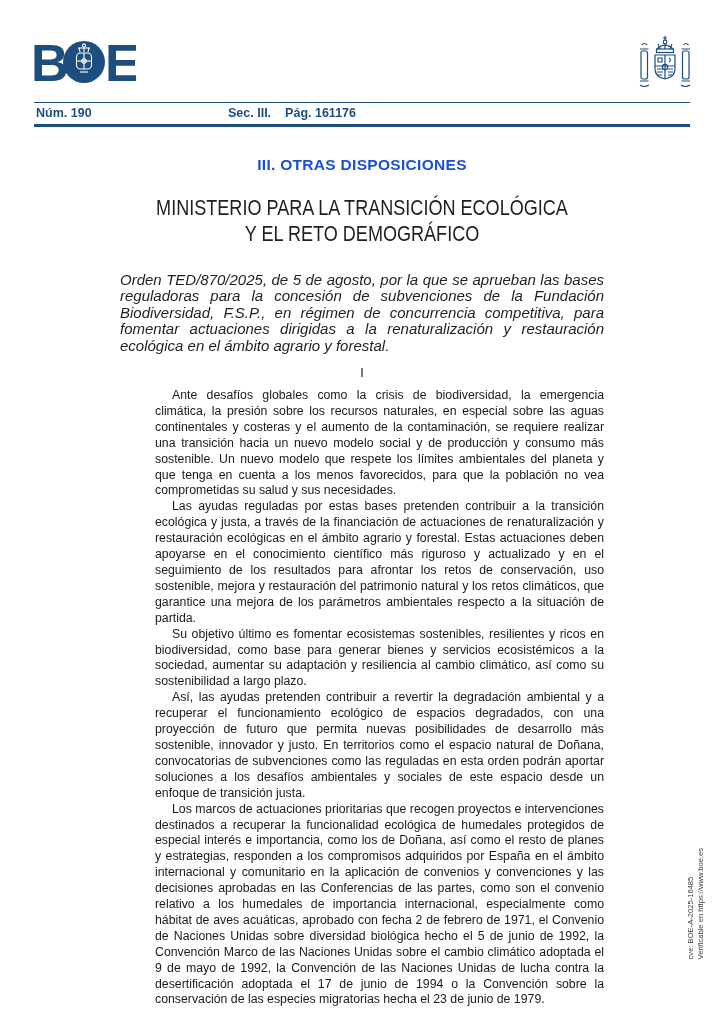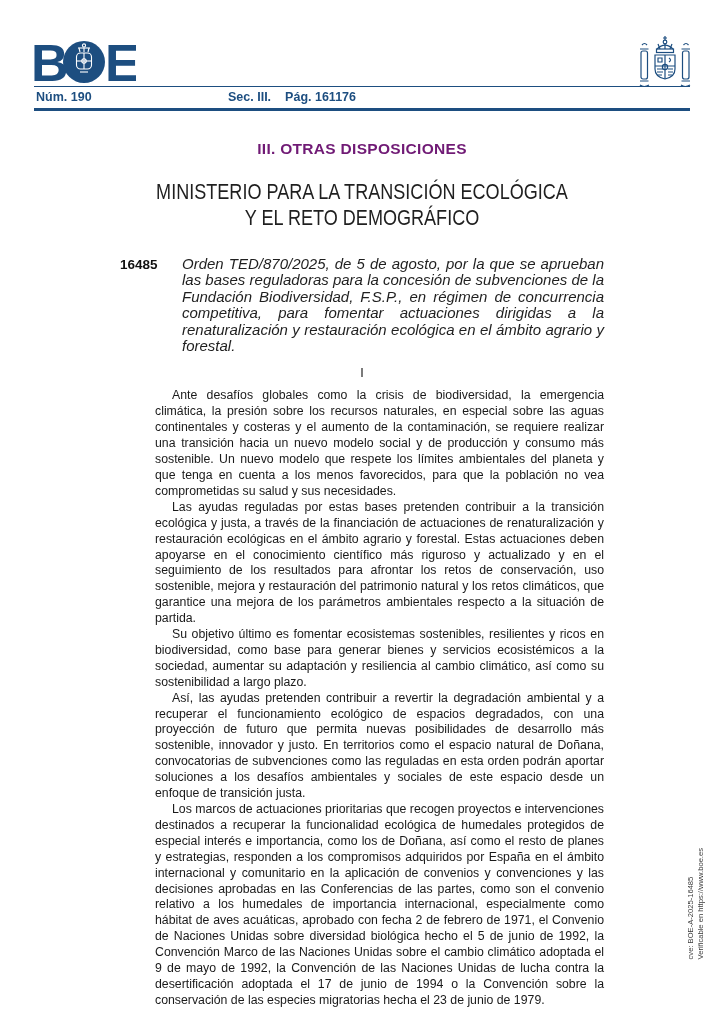--- a/index.html
+++ b/index.html
@@ -21,35 +21,35 @@
   .mast-top{position:relative;margin-top:38px;height:48px;}
   .boe-logo{position:absolute;left:0;top:1px;}
   .page-title{
     position:absolute;left:0;right:0;top:6px;
     text-align:center;
     font-size:27px;font-weight:bold;letter-spacing:.5px;
     color:var(--brand-blue);
   }
   .coat-of-arms{position:absolute;right:-2px;top:-3px;}
   .mast-info{
-    margin-top:0;
+    margin-top:16px;
     border-top:1.5px solid var(--brand-blue);
     border-bottom:3.5px solid var(--brand-blue);
     display:flex;align-items:flex-end;
     padding:3px 2px 4px 2px;
     font-size:12.5px;font-weight:bold;color:var(--brand-blue);
   }
   .mast-info .left{width:160px;}
   .mast-info .center{flex:1;text-align:center;}
   .mast-info .right{width:160px;text-align:right;}
   .mast-info .sec{margin-right:14px;}
   
   .section-heading{
     margin-top:29px;text-align:center;
-    font-size:15.5px;font-weight:bold;color:#701a75;letter-spacing:.3px;
+    font-size:15.5px;font-weight:bold;color:#1d4ed8;letter-spacing:.3px;
   }
   .ministry-heading{
     margin-top:21px;
     text-align:center;
     font-size:21.5px;font-weight:400;line-height:26px;color:#1f1f1f;
     transform:scaleX(.84);
     transform-origin:50% 50%;
     white-space:nowrap;
   }
   
@@ -147,21 +147,20 @@
 
   <main>
     <h2 class="section-heading">III. OTRAS DISPOSICIONES</h2>
 
     <h3 class="ministry-heading">
         <span style="display:block">MINISTERIO PARA LA TRANSICIÓN ECOLÓGICA</span>
         <span style="display:block">Y EL RETO DEMOGRÁFICO</span>
       </h3>
 
     <div class="disposition">
-      <span class="dispo-num">16485</span>
       <p class="dispo-summary">Orden TED/870/2025, de 5 de agosto, por la que se aprueban las bases reguladoras para la concesión de subvenciones de la Fundación Biodiversidad, F.S.P., en régimen de concurrencia competitiva, para fomentar actuaciones dirigidas a la renaturalización y restauración ecológica en el ámbito agrario y forestal.</p>
     </div>
 
     <div class="roman-marker roman-1">I</div>
 
     <div class="doc-body">
       <p class="para">Ante desafíos globales como la crisis de biodiversidad, la emergencia climática, la presión sobre los recursos naturales, en especial sobre las aguas continentales y costeras y el aumento de la contaminación, se requiere realizar una transición hacia un nuevo modelo social y de producción y consumo más sostenible. Un nuevo modelo que respete los límites ambientales del planeta y que tenga en cuenta a los menos favorecidos, para que la población no vea comprometidas su salud y sus necesidades.</p>
       <p class="para">Las ayudas reguladas por estas bases pretenden contribuir a la transición ecológica y justa, a través de la financiación de actuaciones de renaturalización y restauración ecológicas en el ámbito agrario y forestal. Estas actuaciones deben apoyarse en el conocimiento científico más riguroso y actualizado y en el seguimiento de los resultados para afrontar los retos de conservación, uso sostenible, mejora y restauración del patrimonio natural y los retos climáticos, que garantice una mejora de los parámetros ambientales respecto a la situación de partida.</p>
       <p class="para">Su objetivo último es fomentar ecosistemas sostenibles, resilientes y ricos en biodiversidad, como base para generar bienes y servicios ecosistémicos a la sociedad, aumentar su adaptación y resiliencia al cambio climático, así como su sostenibilidad a largo plazo.</p>
       <p class="para">Así, las ayudas pretenden contribuir a revertir la degradación ambiental y a recuperar el funcionamiento ecológico de espacios degradados, con una proyección de futuro que permita nuevas posibilidades de desarrollo más sostenible, innovador y justo. En territorios como el espacio natural de Doñana, convocatorias de subvenciones como las reguladas en esta orden podrán aportar soluciones a los desafíos ambientales y sociales de este espacio desde un enfoque de transición justa.</p>

